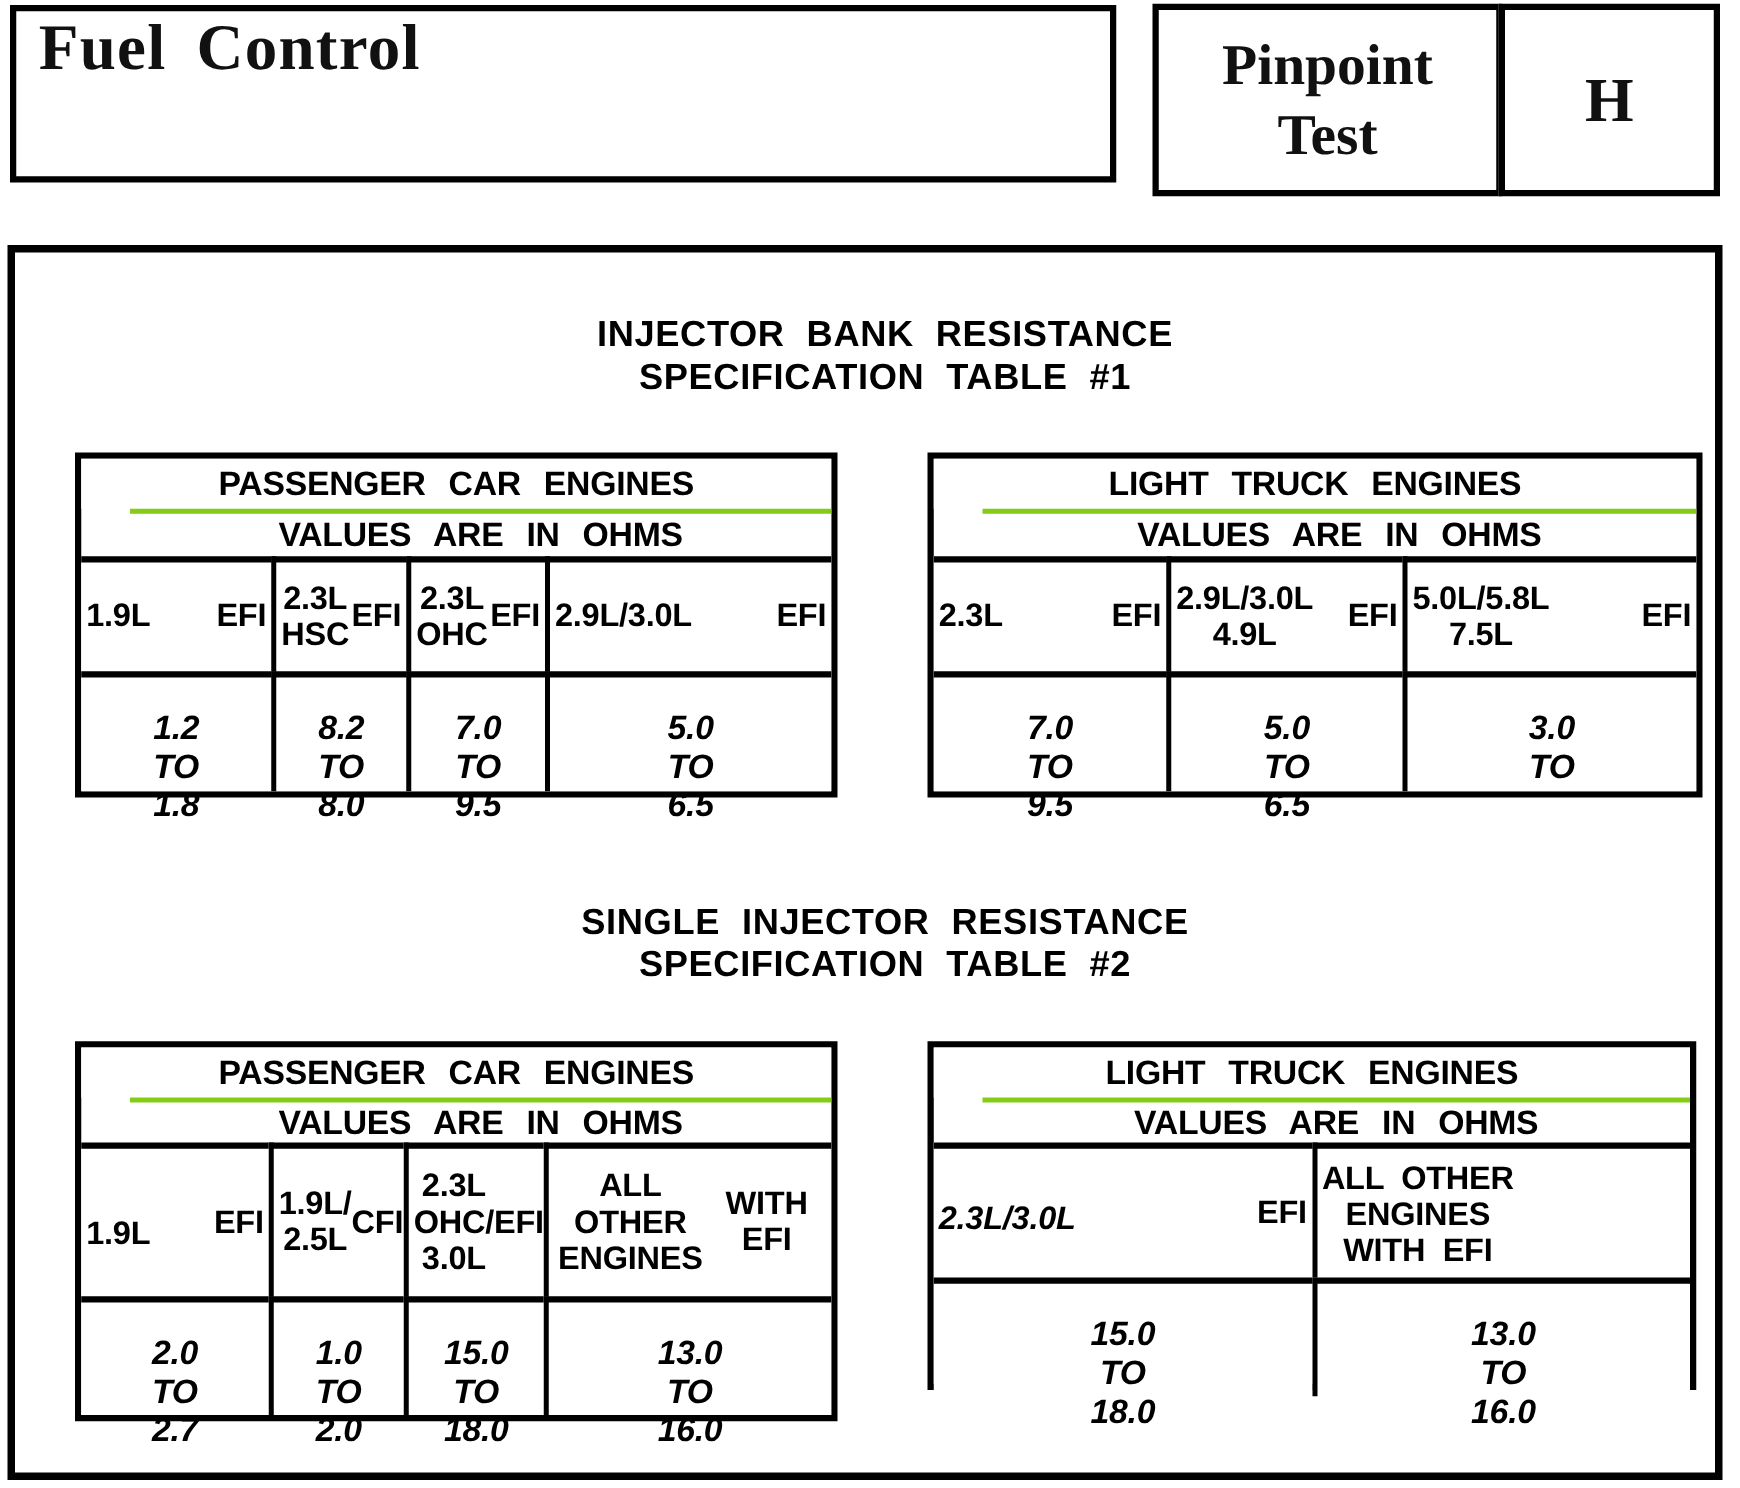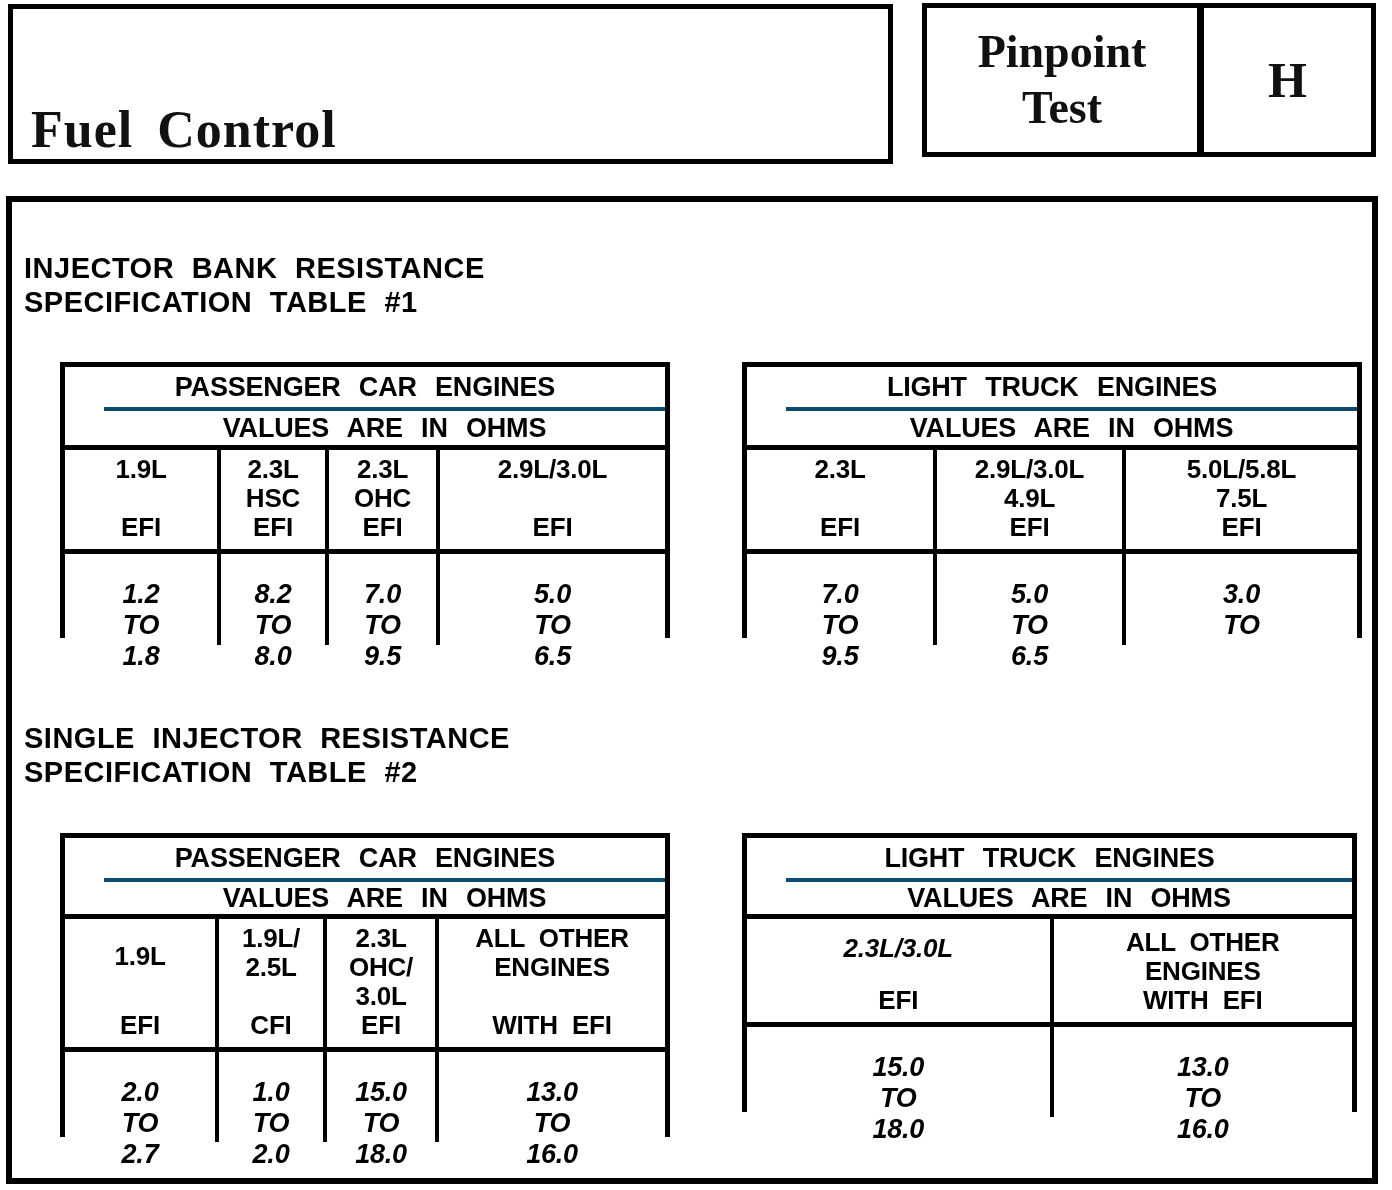--- a/index.html
+++ b/index.html
@@ -9,21 +9,21 @@
     width:1392px;
     height:1190px;
     background:#fff;
     color:#000;
     font-family:"Liberation Sans", sans-serif;
     overflow:hidden;
   }
 
   
   .hbox { position:absolute; border:5px solid #000; background:#fff; }
-  .hbox-fuel   { left:8px;    top:4px; width:885px; height:160px; display:flex; align-items:flex-end; }
+  .hbox-fuel   { left:8px;    top:4px; width:885px; height:142px; display:flex; align-items:flex-start; }
   .hbox-pin    { left:922px;  top:3px; width:280px; height:154px; display:flex; flex-direction:column; align-items:center; justify-content:center; }
   .hbox-letter { left:1199px; top:3px; width:177px; height:154px; display:flex; align-items:center; justify-content:center; }
   .hdr-serif {
     font-family:"Liberation Serif", serif;
     font-weight:bold;
     color:#111;
   }
   .fuel-title  { font-size:52px; letter-spacing:1px; word-spacing:10px; padding-left:18px; }
   .pin-line    { font-size:46px; line-height:56px; }
   .letter-h    { font-size:50px; }
@@ -34,21 +34,21 @@
     left:6px; top:196px;
     width:1372px; height:988px;
     border:6px solid #000;
     background:#fff;
   }
 
   
   .sec-title {
     position:absolute;
     left:24px; width:1368px;
-    text-align:left;
+    text-align:center;
     font-weight:bold;
     font-size:29px;
     line-height:34px;
     letter-spacing:0.5px;
     word-spacing:9px;
     color:#000;
   }
   .sec-title-1 { top:251px; }
   .sec-title-2 { top:721px; }
 
@@ -69,25 +69,25 @@
   .cell { background:#fff; }
   .span-all { grid-column:1 / -1; }
 
   .ghead, .units {
     display:flex; align-items:center; justify-content:center;
     font-size:27px;
     letter-spacing:-0.2px;
     word-spacing:11px;
     text-align:center;
   }
-  .units { border-top:4px solid #0c4a6e;margin-left:39px; }
+  .units { border-top:4px solid #84cc16;margin-left:39px; }
 
   .chead {
     border-top:5px solid #000;
-    display:flex; flex-direction:column;
+    display:flex; flex-direction:row;
     justify-content:space-between; align-items:center;
     padding:5px 4px 7px 4px;
     font-size:26px;
     line-height:29px;
     letter-spacing:-0.2px;
     word-spacing:7px;
     text-align:center;
   }
   .vcell {
     border-top:5px solid #000;

